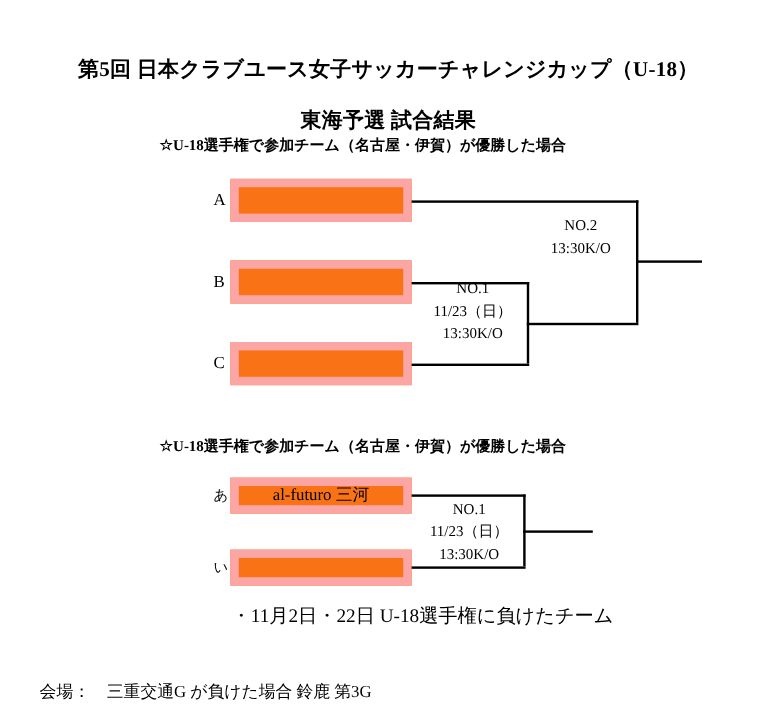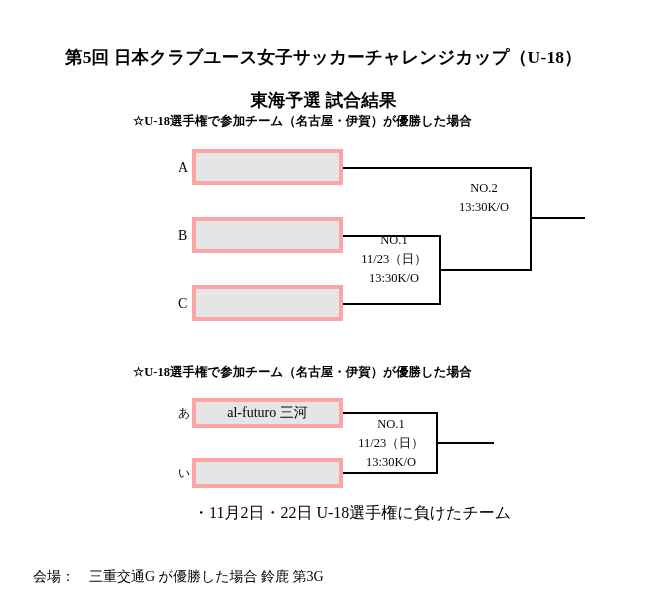--- a/index.html
+++ b/index.html
@@ -37,23 +37,23 @@
     font-size: 12.5px;
     white-space: nowrap;
     letter-spacing: 0px;
   }
   #heading-1 { left: 133px; top: 113px; }
   #heading-2 { left: 133px; top: 364px; }
 
   
   .team-box {
     position: absolute;
-    border: 4px solid #fca5a5;
+    border: 7px solid #fca5a5;
     box-sizing: border-box;
-    background: #e5e5e5;
+    background: #f97316;
     display: flex;
     align-items: center;
     justify-content: center;
     font-size: 14px;
     white-space: nowrap;
   }
   .seed-label {
     position: absolute;
     font-size: 14px;
     line-height: 1;
@@ -147,13 +147,13 @@
 <div class="hline" style="left:436px; top:442px; width:58px;"></div>
 
 <div class="match-info" style="left:345px; top:415px; width:92px;">
   <div>NO.1</div>
   <div>11/23（日）</div>
   <div>13:30K/O</div>
 </div>
 
 <div id="bracket2-note">・11月2日・22日 U-18選手権に負けたチーム</div>
 
-<div id="venue-line">会場：　三重交通G が優勝した場合 鈴鹿 第3G</div>
+<div id="venue-line">会場：　三重交通G が負けた場合 鈴鹿 第3G</div>
 
 </body></html>

